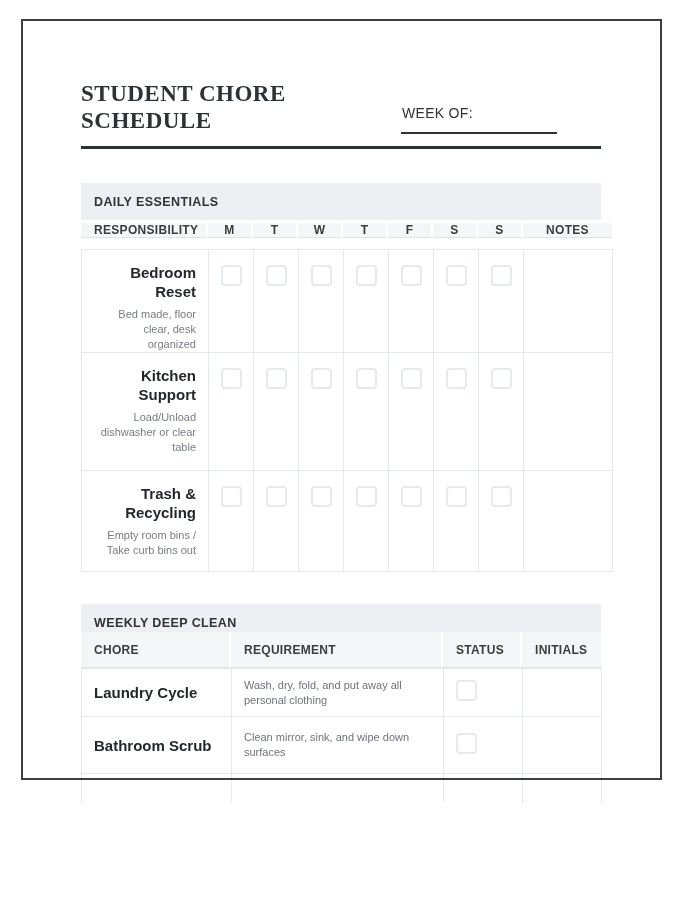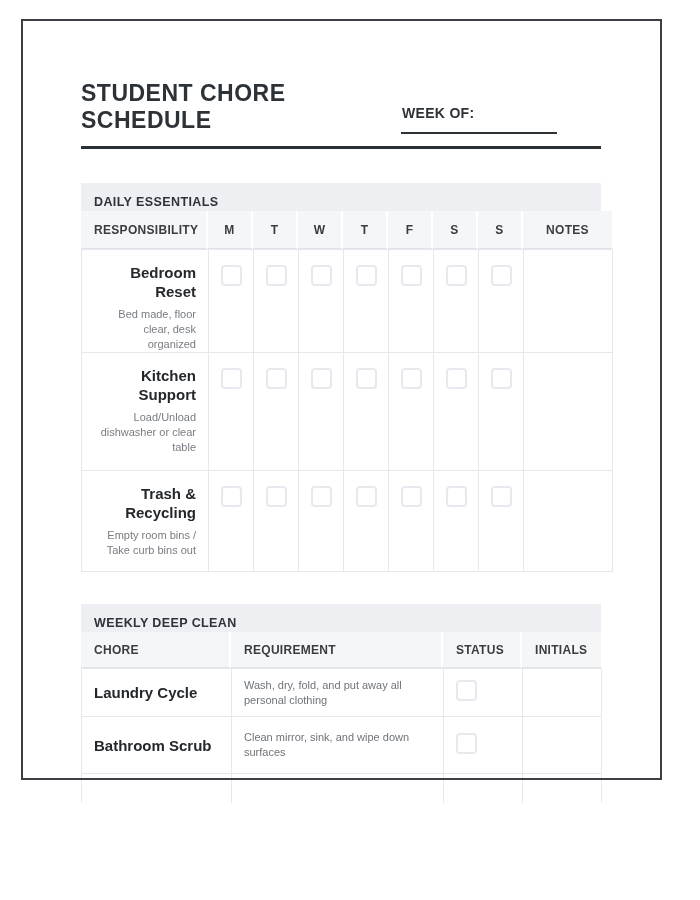--- a/index.html
+++ b/index.html
@@ -8,36 +8,36 @@
 
   .canvas { position:relative; width:700px; height:900px; background:#fff; overflow:hidden; }
   .clip   { position:absolute; left:0; top:0; width:700px; height:803px; overflow:hidden; }
 
   
   .frame { position:absolute; left:21px; top:19px; width:641px; height:761px;
            border:2px solid #3c4045; pointer-events:none; z-index:9; background:transparent; }
 
   
   .title { position:absolute; left:81px; top:80px; width:300px;
-           font-size:23px; line-height:27px; font-weight:bold; color:#2d3237; letter-spacing:0.5px; }
+           font-size:23px; line-height:27px; font-weight:bold; color:#2d3237; letter-spacing:0.5px;font-family:Liberation Serif, serif; }
   .weekof-label { position:absolute; left:402px; top:105px;
-           font-size:14px; font-weight:bold; color:#2d3237; letter-spacing:0.3px; }
+           font-size:14px; font-weight:normal; color:#2d3237; letter-spacing:0.3px; }
   .weekof-line { position:absolute; left:401px; top:132px; width:156px; height:1.5px; background:#2d3237; }
   .rule { position:absolute; left:81px; top:146px; width:520px; height:3px; background:#2b3035; }
 
   
   .section-bar { position:absolute; left:81px; width:520px; height:37px; background:#edeff3;
                  display:flex; align-items:center; padding-left:13px;
                  font-size:12.5px; font-weight:bold; color:#2f3338; letter-spacing:0.4px; }
   .bar-daily  { top:183px; }
   .bar-weekly { top:604px; }
 
   
   .thead { position:absolute; left:81px; display:flex; }
-  .thead-daily  { top:211px; height:38px; }
+  .thead-daily  { top:211px; height:38px;align-items:center; }
   .thead-weekly { top:632px; height:36px; }
   .hcell { background:#f5f6f8; border-right:2px solid #ffffff; border-bottom:1px solid #dfe3e7;
            display:flex; align-items:center;
            font-size:12px; font-weight:bold; color:#383d42; letter-spacing:0.3px; }
   .hcell:last-child { border-right:none; }
   .h-left { padding-left:13px; }
   .h-center { justify-content:center; }
   .w-resp{width:127px} .w-day{width:45px} .w-notes{width:89px}
   .w-task{width:150px} .w-req{width:212px} .w-status{width:79px} .w-init{width:79px}
 

